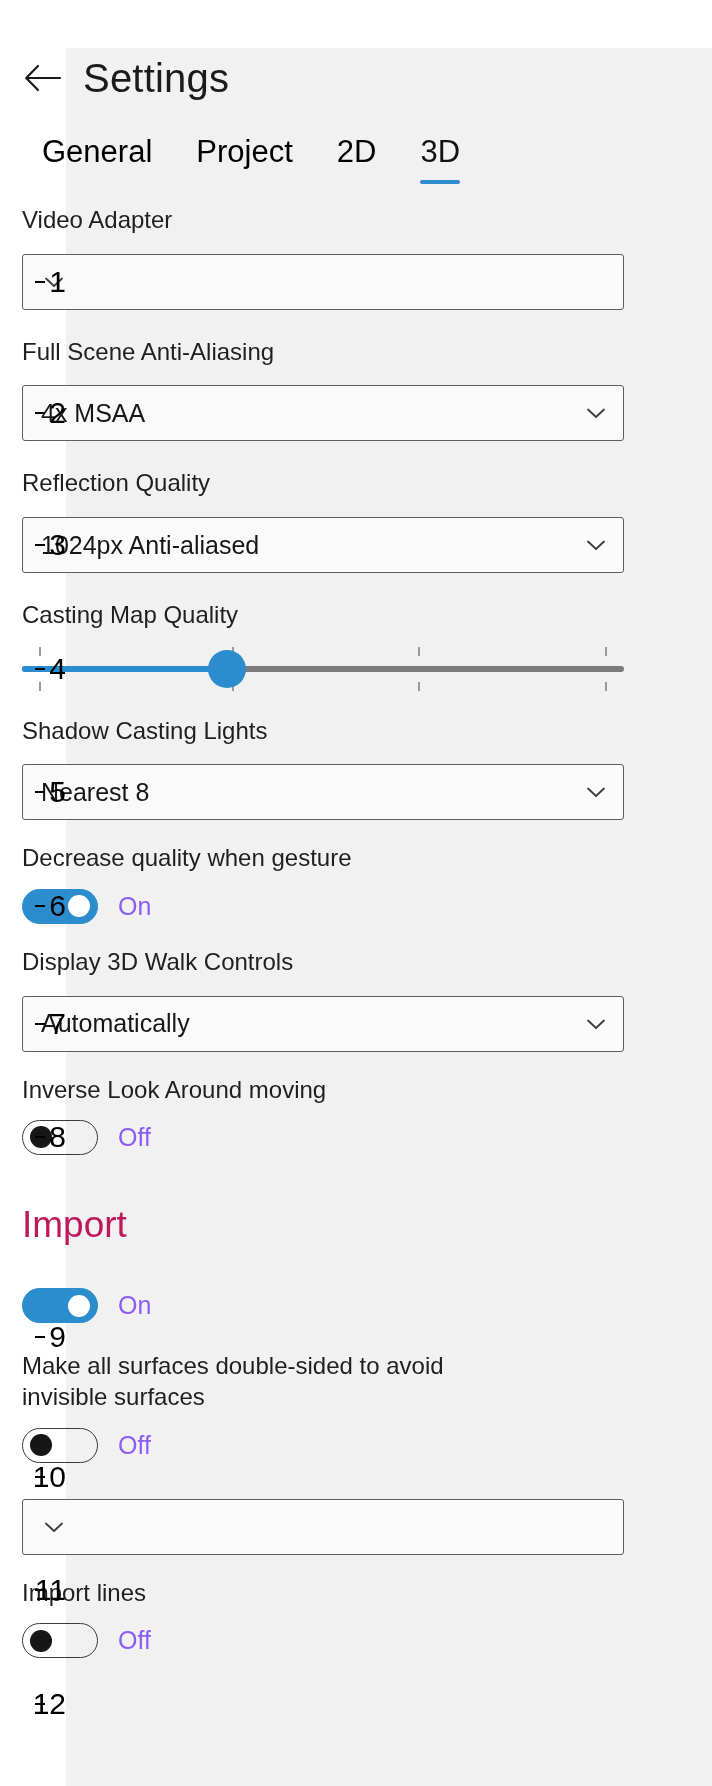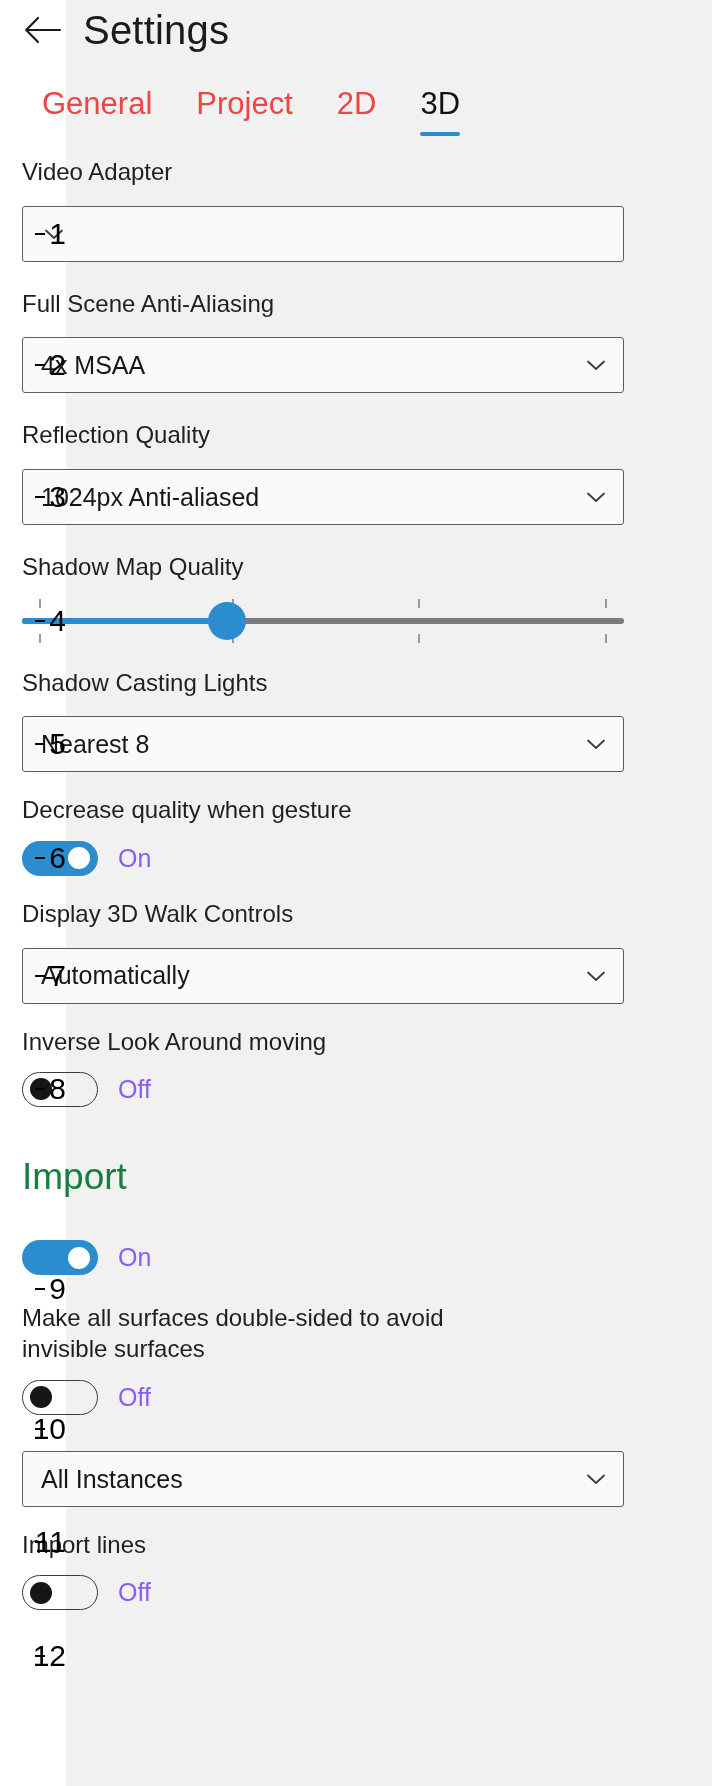--- a/index.html
+++ b/index.html
@@ -10,20 +10,21 @@
     background: #ffffff;
     font-family: "Liberation Sans", sans-serif;
     overflow: hidden;
   }
 
   #root {
     position: relative;
     width: 712px;
     height: 1276px;
     background: #ffffff;
+    margin-top: 48px;
   }
 
   
   .panel {
     position: absolute;
     left: 66px;
     top: 0;
     width: 646px;
     height: 1786px;
     background: #f1f1f1;
@@ -61,21 +62,21 @@
     left: 20px;
     top: 86px;
     display: flex;
     align-items: flex-end;
     gap: 0;
   }
   .tab {
     position: relative;
     font-size: 31px;
     font-weight: 400;
-    color: #ef4444;
+    color: #000000;
     padding: 0 22px 14px 22px;
     cursor: pointer;
     line-height: 1.15;
   }
   .tab.active { color: #121212; }
   .tab.active::after {
     content: "";
     position: absolute;
     left: 22px;
     right: 22px;
@@ -97,21 +98,21 @@
     font-size: 24px;
     color: #1f1f1f;
     font-weight: 400;
     padding: 0 22px;
     line-height: 1.32;
   }
 
   .section-heading {
     font-size: 37px;
     font-weight: 300;
-    color: #15803d;
+    color: #be185d;
     padding: 0 22px;
     line-height: 1.2;
   }
 
   
   .dropdown {
     position: relative;
     margin: 0 22px;
     height: 56px;
     background: #fafafa;
@@ -286,21 +287,21 @@
     <div class="field-label">Reflection Quality</div>
     <div style="height:18px"></div>
     <div class="dropdown">
       <span class="dropdown-value">1024px Anti-aliased</span>
       <svg class="chev" viewBox="0 0 26 26" fill="none">
         <path d="M5 9.5 L13 17 L21 9.5" stroke="#3c3c3c" stroke-width="1.8" stroke-linecap="round" stroke-linejoin="round"></path>
       </svg>
     </div>
 
     <div style="height:26px"></div>
-    <div class="field-label">Shadow Map Quality</div>
+    <div class="field-label">Casting Map Quality</div>
     <div style="height:14px"></div>
     <div class="slider">
       <div class="slider-track"></div>
       <div class="slider-fill" id="smq-fill" style="width: 34%;"></div>
       <div class="tickmark top" style="left:3%"></div>
       <div class="tickmark bottom" style="left:3%"></div>
       <div class="tickmark top" style="left:35%"></div>
       <div class="tickmark bottom" style="left:35%"></div>
       <div class="tickmark top" style="left:66%"></div>
       <div class="tickmark bottom" style="left:66%"></div>
@@ -367,21 +368,20 @@
     <div class="toggle-row">
       <div class="toggle off">
         <div class="knob"></div>
       </div>
       <span class="toggle-state">Off</span>
     </div>
 
     <div style="height:14px"></div>
     <div style="height:18px"></div>
     <div class="dropdown">
-      <span class="dropdown-value">All Instances</span>
       <svg class="chev" viewBox="0 0 26 26" fill="none">
         <path d="M5 9.5 L13 17 L21 9.5" stroke="#3c3c3c" stroke-width="1.8" stroke-linecap="round" stroke-linejoin="round"></path>
       </svg>
     </div>
 
     <div style="height:22px"></div>
     <div class="field-label">Import lines</div>
     <div style="height:10px"></div>
     <div class="toggle-row">
       <div class="toggle off">

